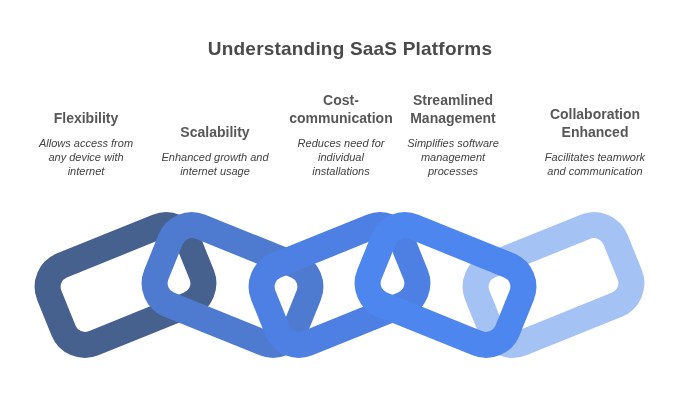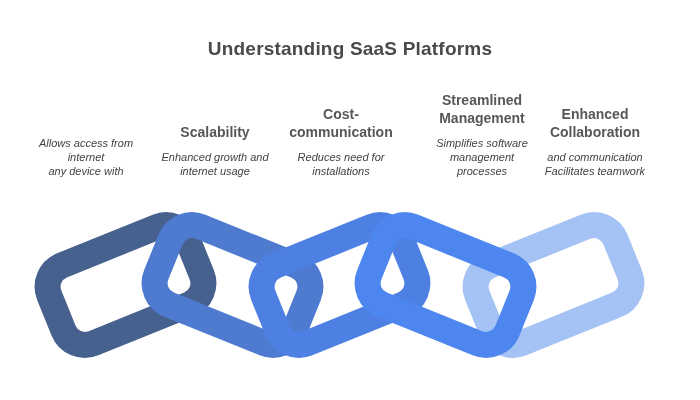--- a/index.html
+++ b/index.html
@@ -42,21 +42,21 @@
   }
   .col .body {
     font-size: 11px;
     color: #424242;
     line-height: 14px;
     font-style: italic;
   }
   .col1 { left: 21px; }
   .col2 { left: 150px; align-items: center; }
   .col3 { left: 276px; }
-  .col4 { left: 417px; }
+  .col4 { left: 388px; }
   .col5 { left: 530px; }
 
   .chain { position: absolute; left: 0; top: 0; width: 700px; height: 400px; }
   .link {
     position: absolute;
     top: 230px;
     width: 175px;
     height: 110px;
     box-sizing: border-box;
     border-style: solid;
@@ -71,68 +71,72 @@
   .l5 { left: 466px; transform: rotate(-22deg); z-index: 4; }
 </style>
 </head>
 <body>
 
 <div class="canvas">
 
   <div class="title">Understanding SaaS Platforms</div>
 
   <div class="col col1">
+    <div class="heading">
+      <div>Flexibility</div>
+    </div>
     <div class="body">
       <div>Allows access from</div>
+      <div>any device with</div>
       <div>internet</div>
-      <div>any device with</div>
     </div>
   </div>
 
   <div class="col col2">
     <div class="heading">
       <div>Scalability</div>
     </div>
     <div class="body">
       <div>Enhanced growth and</div>
       <div>internet usage</div>
     </div>
   </div>
 
   <div class="col col3">
     <div class="heading">
       <div>Cost-</div>
       <div>communication</div>
     </div>
     <div class="body">
       <div>Reduces need for</div>
+      <div>individual</div>
       <div>installations</div>
     </div>
   </div>
 
   <div class="col col4">
     <div class="heading">
       <div>Streamlined</div>
       <div>Management</div>
     </div>
     <div class="body">
       <div>Simplifies software</div>
       <div>management</div>
       <div>processes</div>
     </div>
   </div>
 
   <div class="col col5">
     <div class="heading">
+      <div>Collaboration</div>
       <div>Enhanced</div>
-      <div>Collaboration</div>
     </div>
     <div class="body">
+      <div>Facilitates teamwork</div>
       <div>and communication</div>
-      <div>Facilitates teamwork</div>
     </div>
   </div>
 
   <div class="chain">
     <div class="link l1" style="border-color: rgb(71, 97, 143);"></div>
     <div class="link l2" style="border-color: rgb(78, 123, 208);"></div>
     <div class="link l3" style="border-color: rgb(77, 128, 226);"></div>
     <div class="link l4" style="border-color: rgb(77, 134, 238);"></div>
     <div class="link l5" style="border-color: rgb(164, 194, 244);"></div>
   </div>

